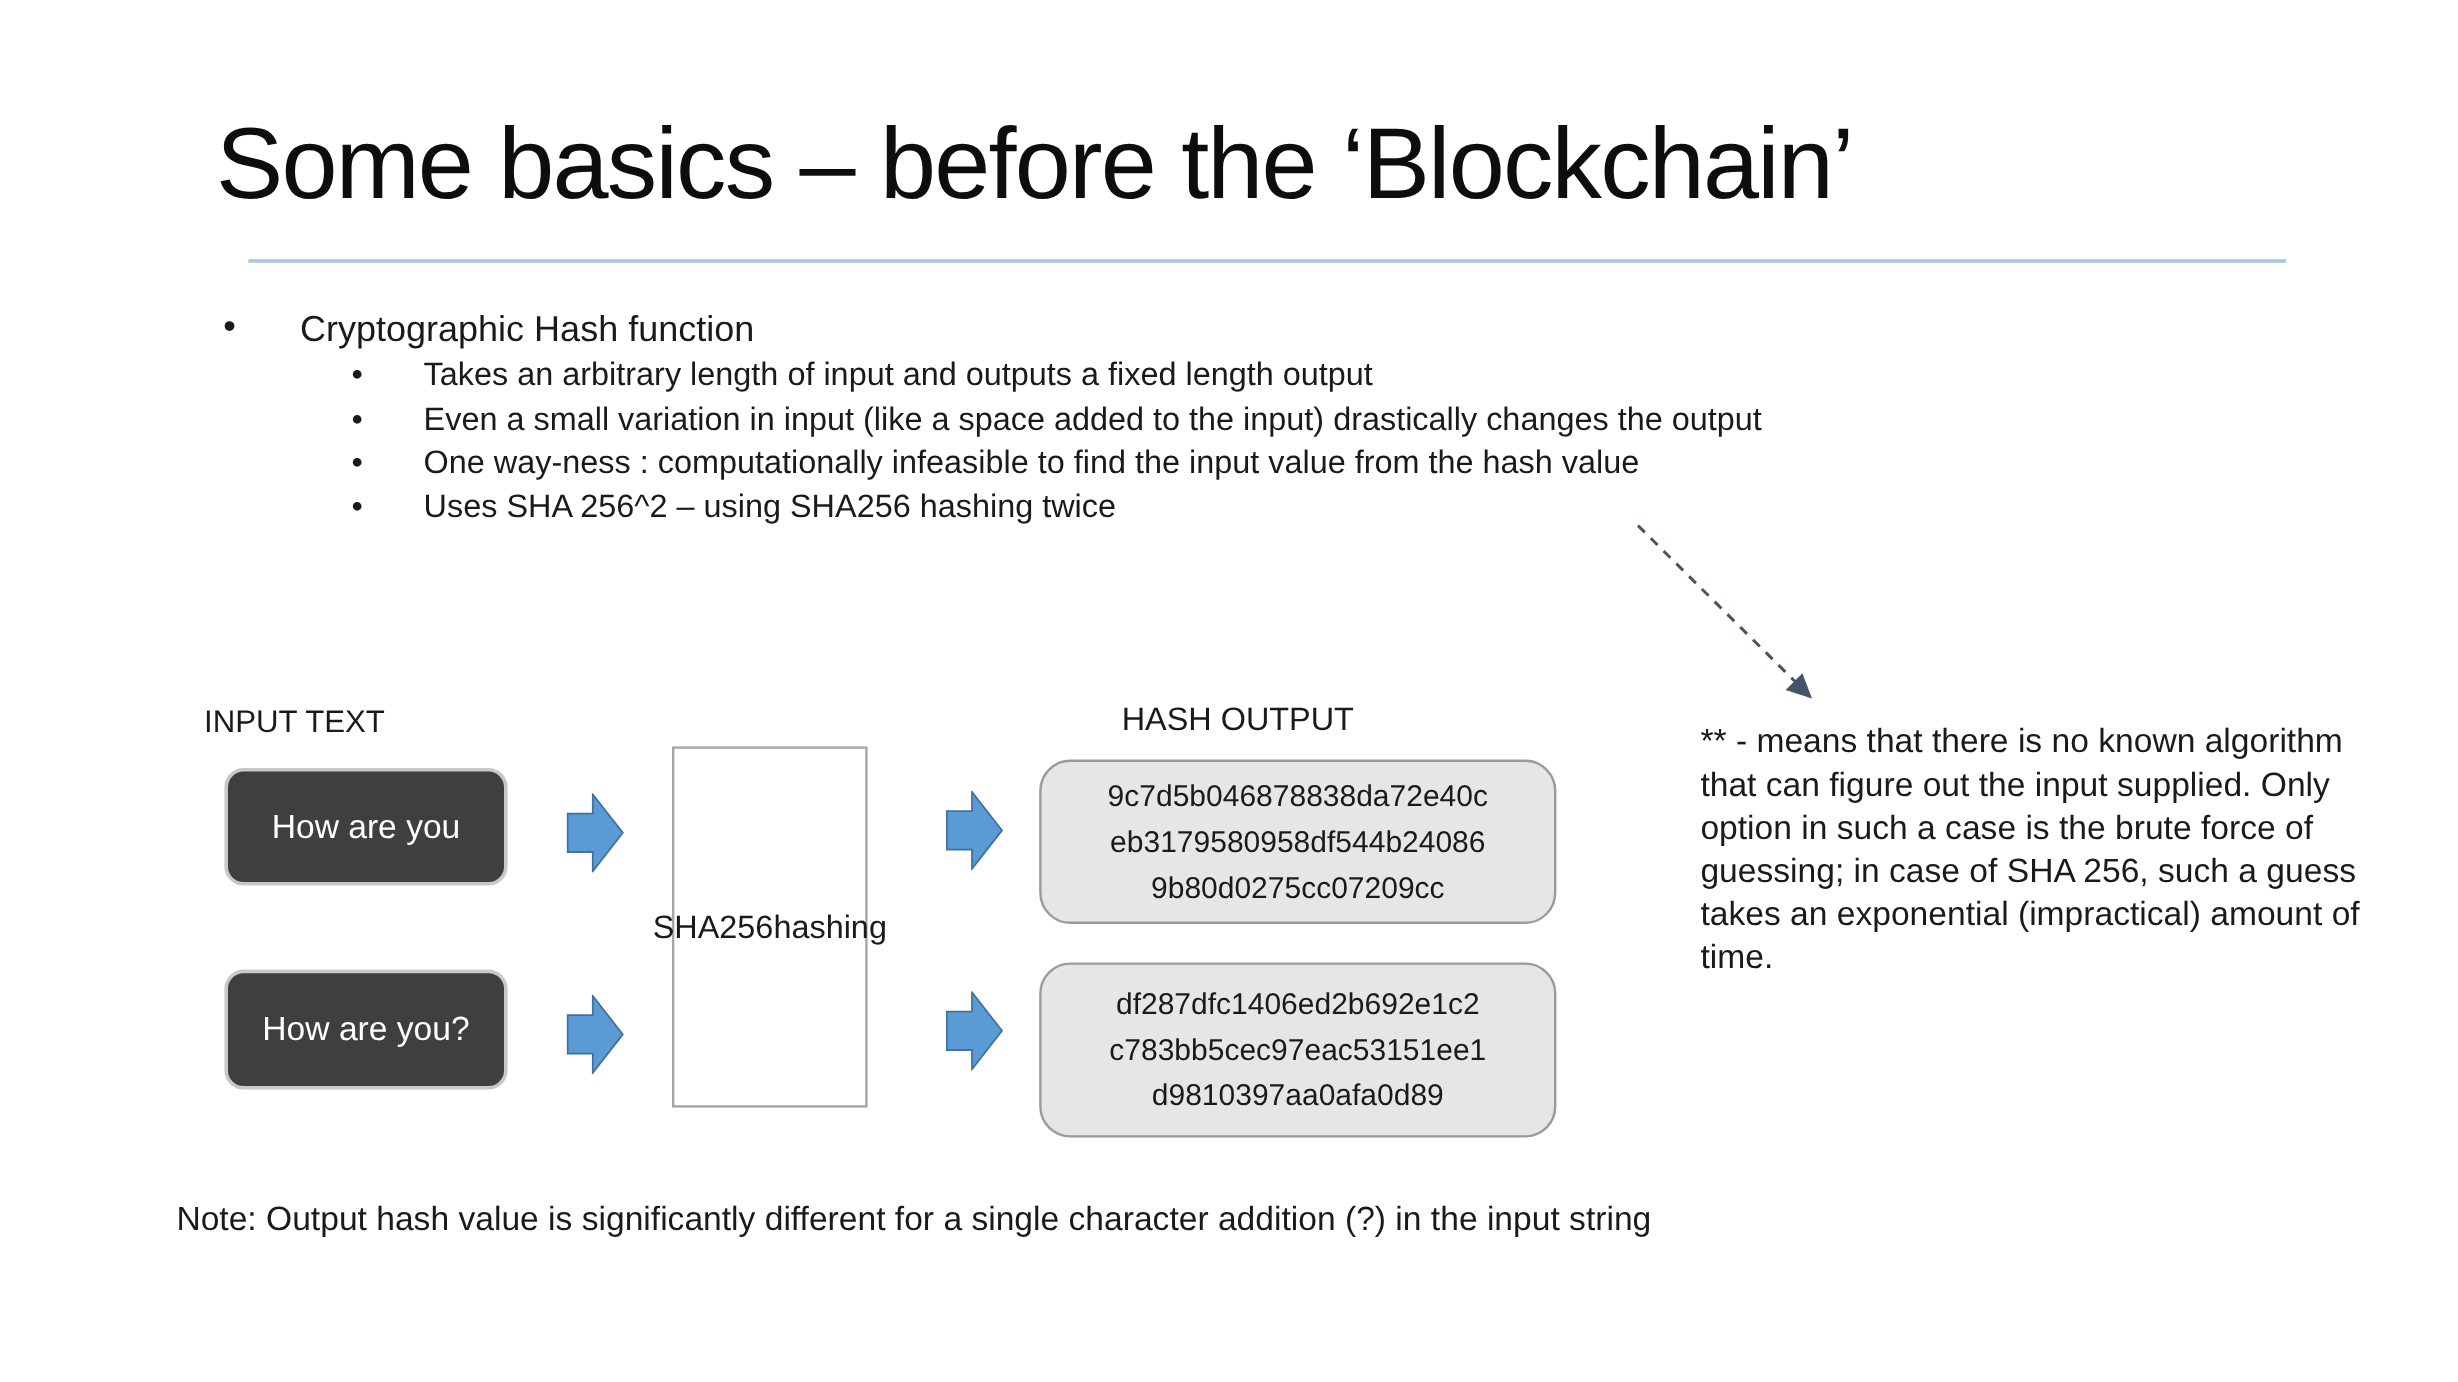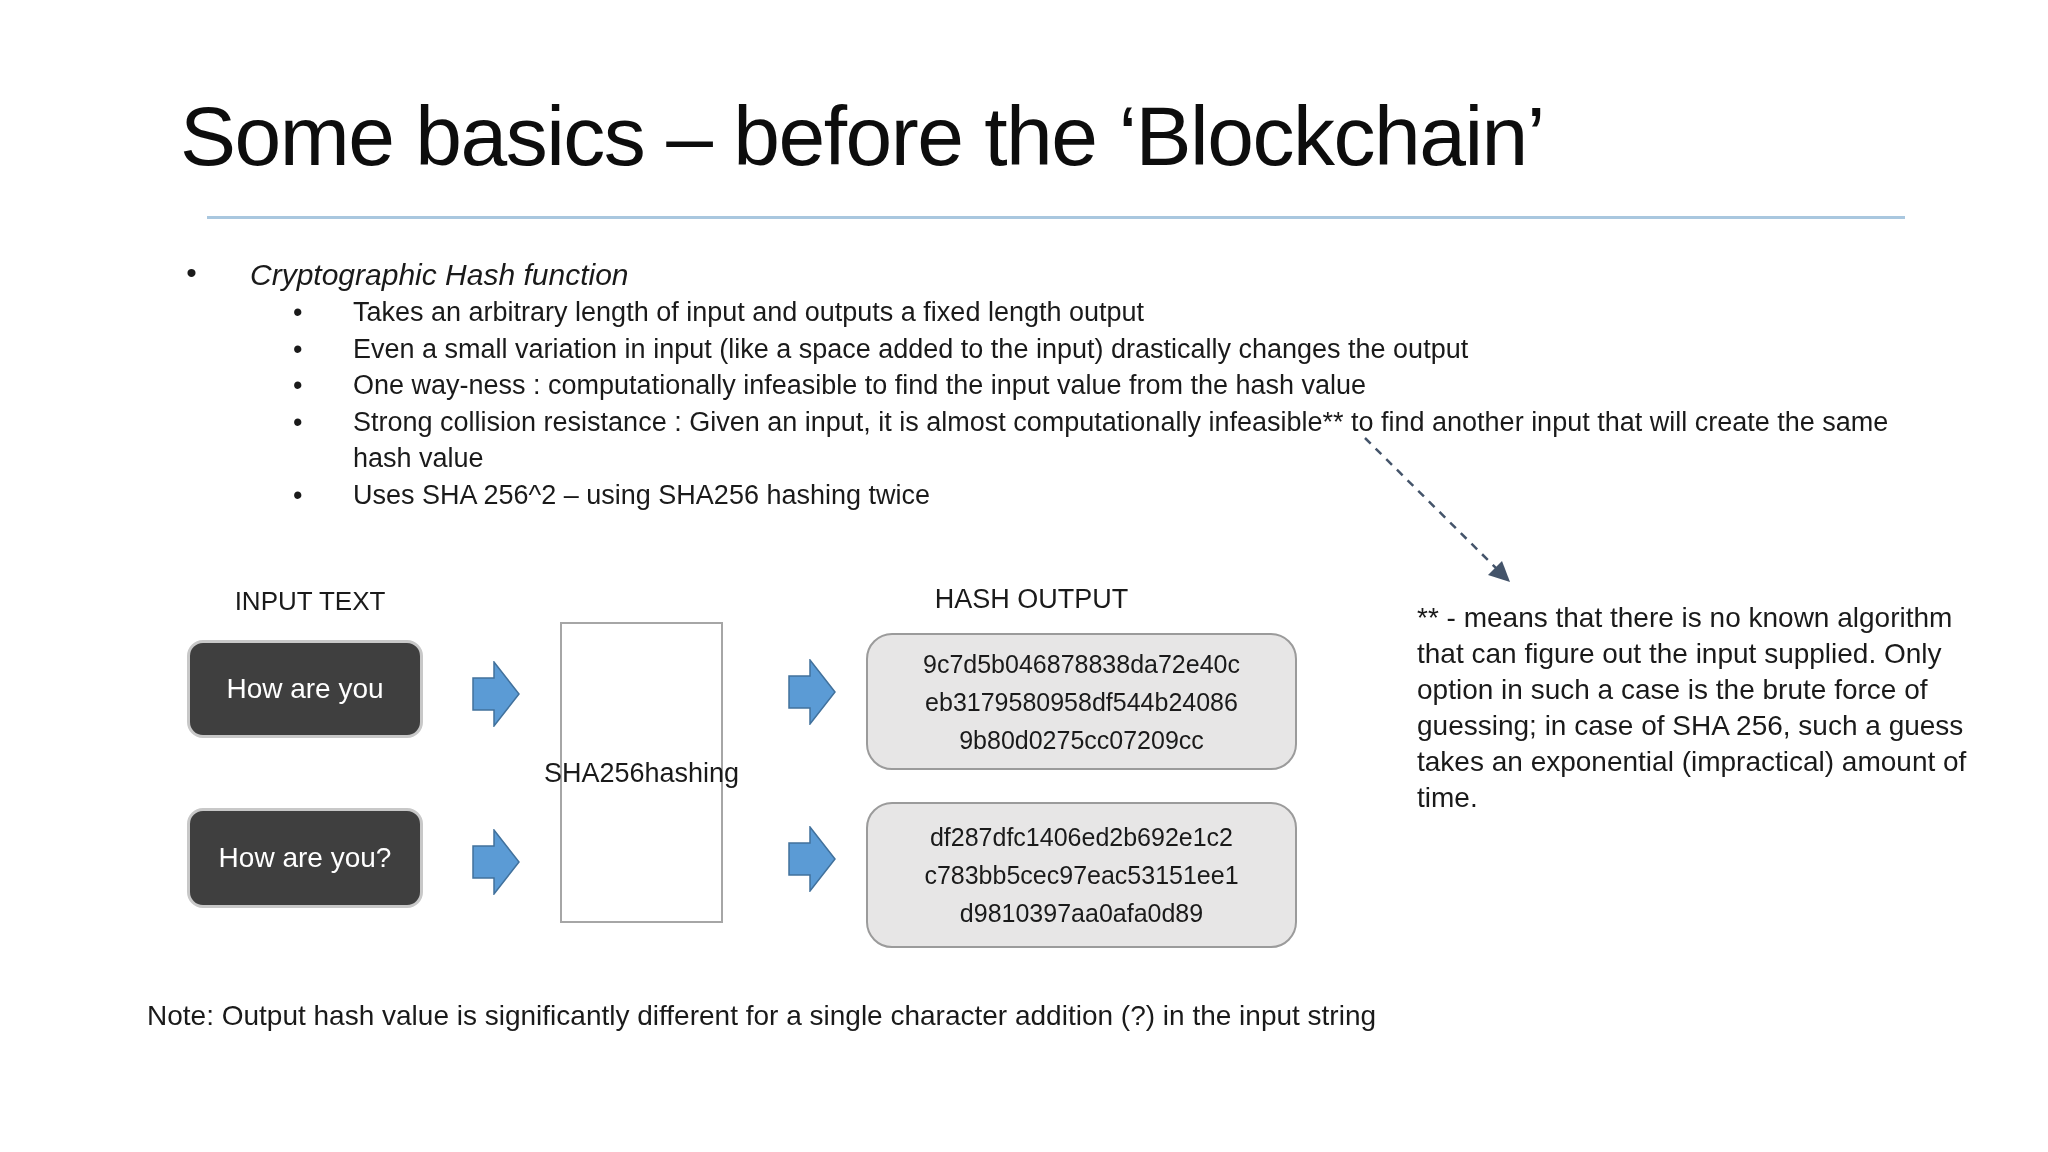--- a/index.html
+++ b/index.html
@@ -34,21 +34,20 @@
     background: var(--title_rule, #a9c7df);
   }
 
   
   .l1-row {
     position: absolute;
     left: 186px;
     top: 258px;
     font-size: 30px;
     padding-left: 64px;
-    font-style: italic;
   }
   .l1-row::before {
     content: "\2022";
     position: absolute;
     left: 0;
     top: -2px;
     font-size: 30px;
   }
   .l2-list {
     position: absolute;
@@ -68,21 +67,20 @@
     left: 0;
     top: 0;
   }
 
   
   .input-label {
     position: absolute;
     left: 170px;
     top: 586px;
     width: 280px;
-    text-align: center;
     font-size: 26px;
   }
   .output-label {
     position: absolute;
     left: 816px;
     top: 584px;
     width: 431px;
     text-align: center;
     font-size: 27px;
   }
@@ -190,21 +188,20 @@
 <div class="slide">
 
   <div class="title">Some basics – before the ‘Blockchain’</div>
   <div class="title-rule"></div>
 
   <div class="l1-row">Cryptographic Hash function</div>
   <div class="l2-list">
       <div class="l2-item">Takes an arbitrary length of input and outputs a fixed length output</div>
       <div class="l2-item">Even a small variation in input (like a space added to the input) drastically changes the output</div>
       <div class="l2-item">One way-ness : computationally infeasible to find the input value from the hash value</div>
-      <div class="l2-item">Strong collision resistance : Given an input, it is almost computationally infeasible** to find another input that will create the same hash value</div>
       <div class="l2-item">Uses SHA 256^2 – using SHA256 hashing twice</div>
     </div>
 
   <div class="input-label">INPUT TEXT</div>
   <div class="output-label">HASH OUTPUT</div>
 
   <div class="input-box first">How are you</div>
   <div class="input-box second">How are you?</div>
 
   <svg class="block-arrow a1" viewBox="0 0 48 66">

